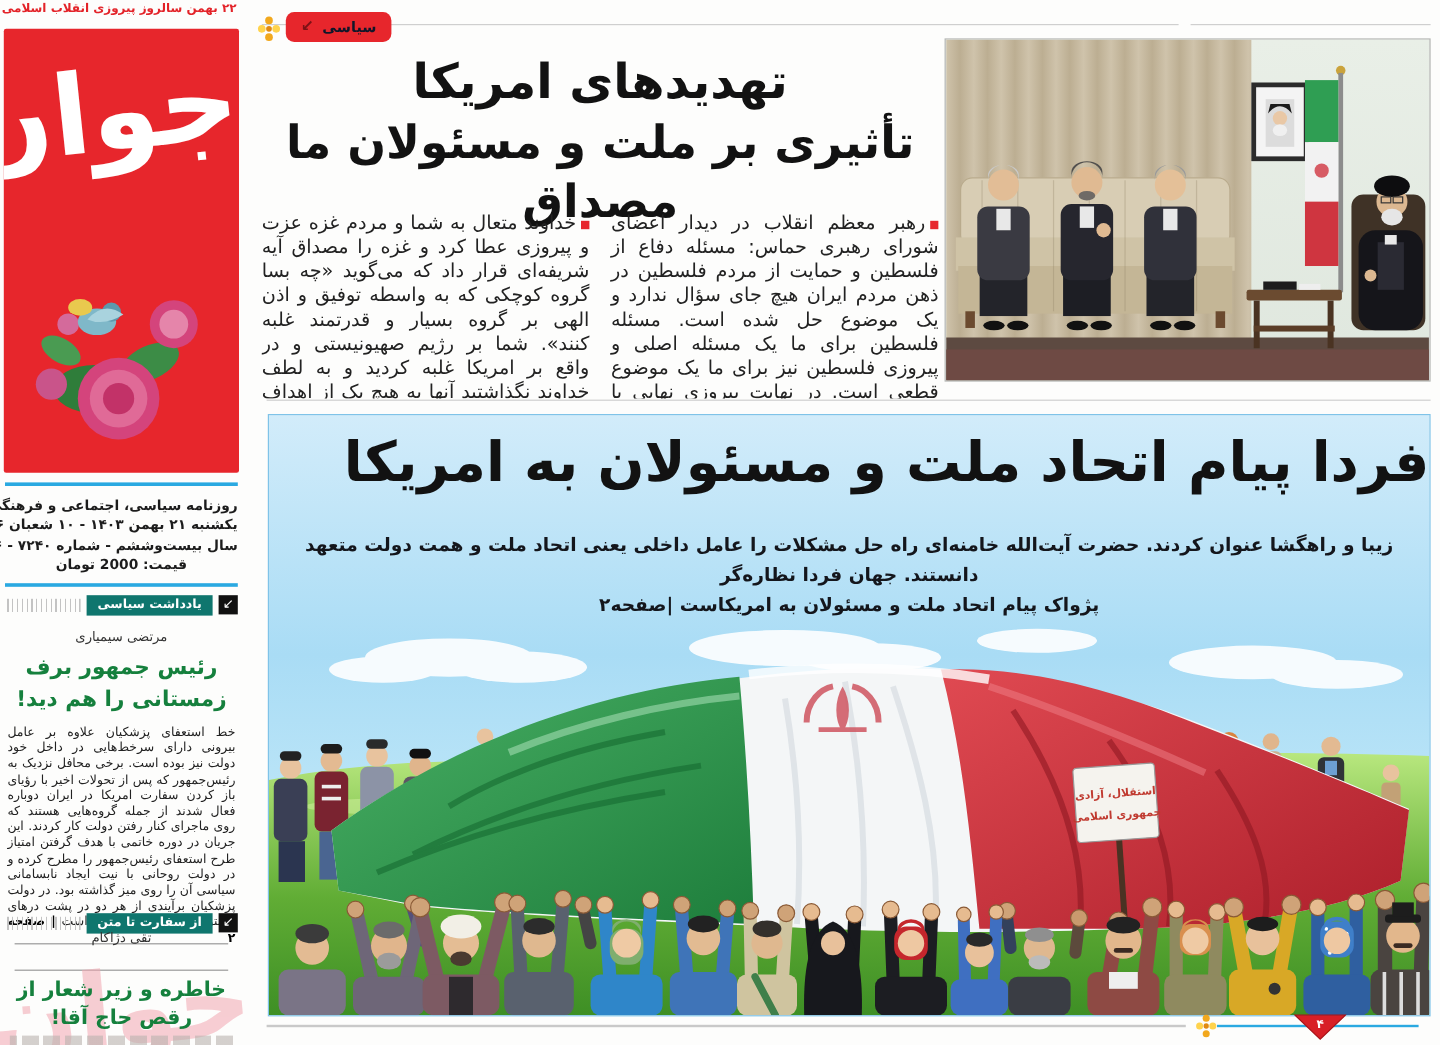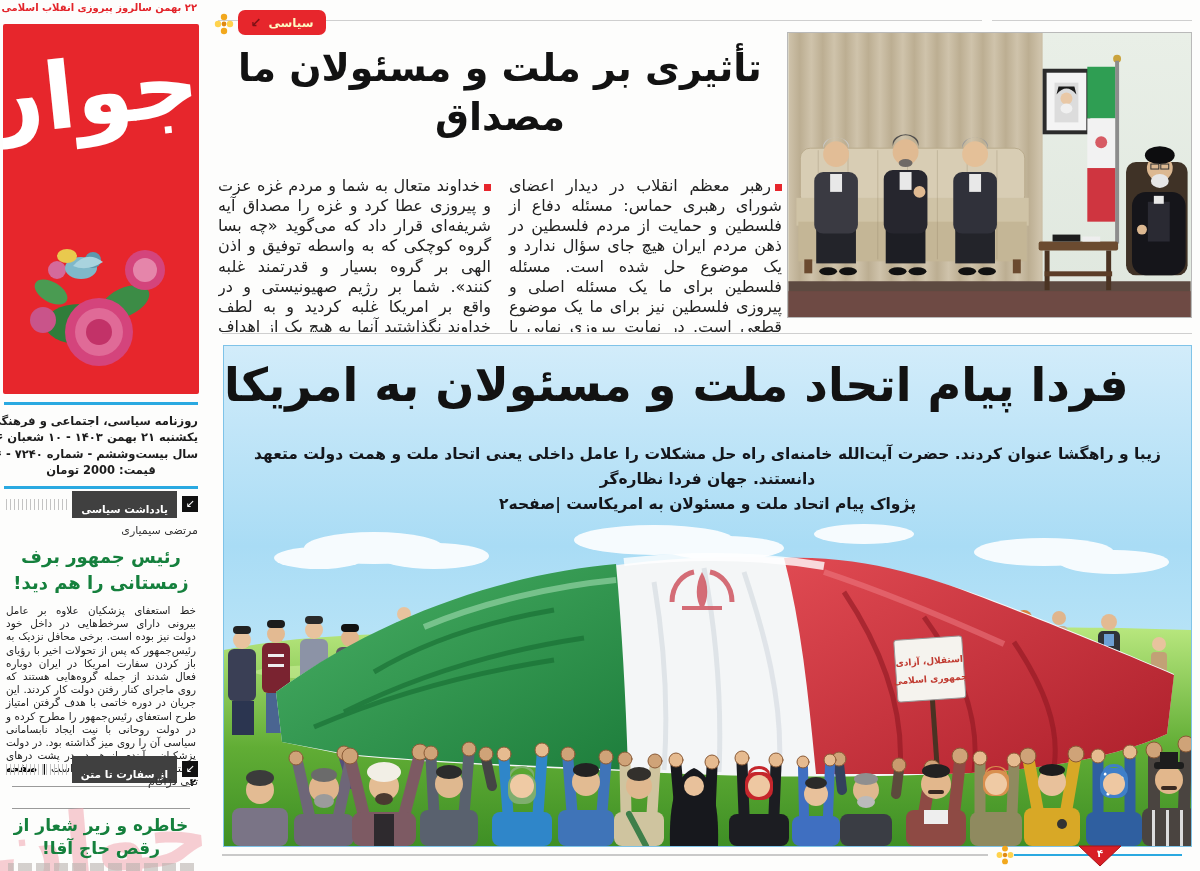--- a/index.html
+++ b/index.html
@@ -15,47 +15,47 @@
   
   .masthead { top:24px; left:3px; width:196px; height:370px; background:#e7262c; border-radius:2px; overflow:hidden; }
   .masthead-logo { position:absolute; top:18px; right:0; width:100%; text-align:center; font-size:92px; font-weight:bold; color:#ffffff; transform:rotate(-6deg); line-height:1.1; }
   .info-block { top:402px; left:4px; width:194px; }
   .info-lines { margin-top:8px; text-align:center; font-size:11.5px; font-weight:bold; color:#1c1c1c; line-height:1.42; }
   .info-lines div { white-space:nowrap; }
 
   
   .badge-row { left:4px; width:194px; height:18px; display:flex; align-items:center; gap:5px; }
   .corner-icon { width:16px; height:16px; background:#111; color:#fff; font-size:11px; line-height:16px; text-align:center; flex:0 0 16px; }
-  .badge-label { background:#404040; color:#fff; font-size:10.5px; font-weight:bold; padding:12px 9px 3px; white-space:nowrap;text-align:right; }
+  .badge-label { background:#0f766e; color:#fff; font-size:10.5px; font-weight:bold; padding:2px 9px 3px; white-space:nowrap;text-align:right; }
   .hatch { flex:1; height:11px; background:repeating-linear-gradient(to left, #c3c3c3 0 1px, transparent 1px 4px); }
 
-  .author { left:4px; width:194px; text-align:right; font-size:11px; color:#333; }
+  .author { left:4px; width:194px; text-align:center; font-size:11px; color:#333; }
   .side-headline { left:4px; width:194px; text-align:center; font-weight:bold; color:#15803d; }
   .side-body { left:6px; width:190px; text-align:justify; font-size:10.4px; line-height:1.27; color:#222; }
   .pref { font-weight:bold; color:#000; }
 
   
   .tab { top:10px; left:238px; width:88px; height:25px; background:#e7262c; border-radius:7px; display:flex; align-items:center; justify-content:center; gap:7px; padding:0 8px; }
-  .tab-label { color:#fef9c3; font-size:12px; font-weight:bold; }
+  .tab-label { color:#0f172a; font-size:12px; font-weight:bold; }
   .tab-arrow { color:#7e1116; font-size:13px; font-weight:bold; }
 
   
   .lead-headline { top:44px; left:215px; width:570px; text-align:center; font-weight:bold; color:#121212; line-height:1.28; letter-spacing:-0.5px; }
   .lead-h1 { font-size:40px; }
   .lead-h2 { font-size:38px; }
   .lead-cols { top:176px; left:218px; width:564px; height:156px; display:flex; gap:18px; overflow:hidden; }
   .lead-col { flex:1; text-align:justify; font-size:16px; line-height:1.26; color:#222; }
   .bullet { display:inline-block; width:7px; height:7px; background:#e7262c; margin-left:4px; }
 
   
   .photo { top:32px; right:8px; width:405px; height:286px; border:1px solid #b9b9b9; background:#e6ece4; }
 
   
   .feature { top:345px; right:8px; width:969px; height:502px; border:1px solid #7fc3e8; background:linear-gradient(#d2ecfa, #a9dcf5 40%, #bfe7f8 70%, #cdeefb); overflow:hidden; }
-  .feature-headline { position:absolute; top:12px; right:0; width:100%; text-align:left; font-size:46px; font-weight:bold; color:#121212; letter-spacing:-0.5px; }
+  .feature-headline { position:absolute; top:12px; right:0; width:100%; text-align:right; font-size:46px; font-weight:bold; color:#121212; letter-spacing:-0.5px; }
   .feature-sub { position:absolute; top:96px; right:0; width:100%; text-align:center; font-size:15.5px; font-weight:bold; color:#14161c; line-height:1.62; }
   .illu { position:absolute; bottom:0; right:0; width:967px; height:324px; }
 
   
   .b-blue { top:854px; right:18px; width:168px; height:2px; background:#2aa9e1; }
   .b-gray { top:854px; right:212px; width:766px; height:2px; background:#c9c9c9; }
   .tri { top:845px; right:78px; width:44px; height:22px; }
 
   
   .flower { width:24px; height:24px; }
@@ -138,20 +138,21 @@
   </div>
   <svg class="abs flower" style="top:12px; left:212px;" viewBox="0 0 24 24">
     <circle cx="12" cy="5" r="3.2" fill="#f2a81d"></circle>
       <circle cx="18" cy="12" r="3.2" fill="#ffd34d"></circle>
     <circle cx="12" cy="19" r="3.2" fill="#f2a81d"></circle>
       <circle cx="6" cy="12" r="3.2" fill="#ffd34d"></circle>
     <circle cx="12" cy="12" r="2.4" fill="#e08a12"></circle>
   </svg>
 
   <div class="abs lead-headline">
+    <div class="lead-h1">تهدیدهای امریکا</div>
     <div class="lead-h2">تأثیری بر ملت و مسئولان ما مصداق</div>
   </div>
 
   <svg class="abs photo" viewBox="0 0 405 286">
     <defs>
       <linearGradient id="cur" x1="0" y1="0" x2="0.09" y2="0" spreadMethod="repeat">
         <stop offset="0" stop-color="#cfc3ab"></stop>
           <stop offset="0.5" stop-color="#bcae92"></stop>
           <stop offset="1" stop-color="#cfc3ab"></stop>
       </linearGradient>

